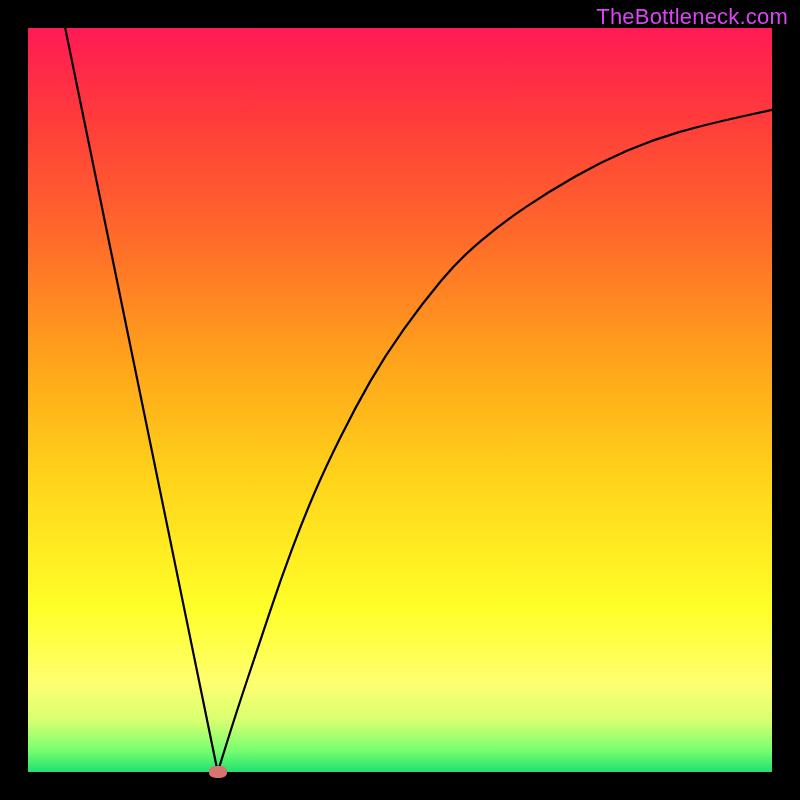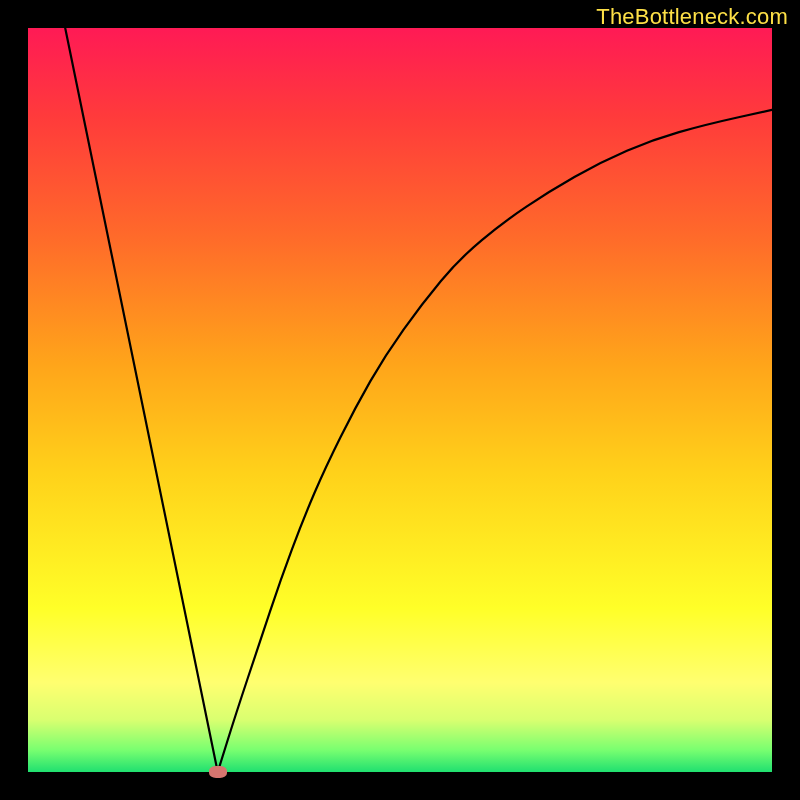--- a/index.html
+++ b/index.html
@@ -28,21 +28,21 @@
       #7aff70 97%,
       #20e070 100%
     );
   }
   .watermark {
     position: absolute;
     top: 4px;
     right: 12px;
     font-family: Arial, Helvetica, sans-serif;
     font-size: 22px;
-    color: #fde047;
+    color: #d946ef;
     font-weight: 500;
     letter-spacing: 0.2px;
   }
   .curve-svg {
     position: absolute;
     top: 0; left: 0;
     width: 744px; height: 744px;
   }
   .marker {
     position: absolute;

